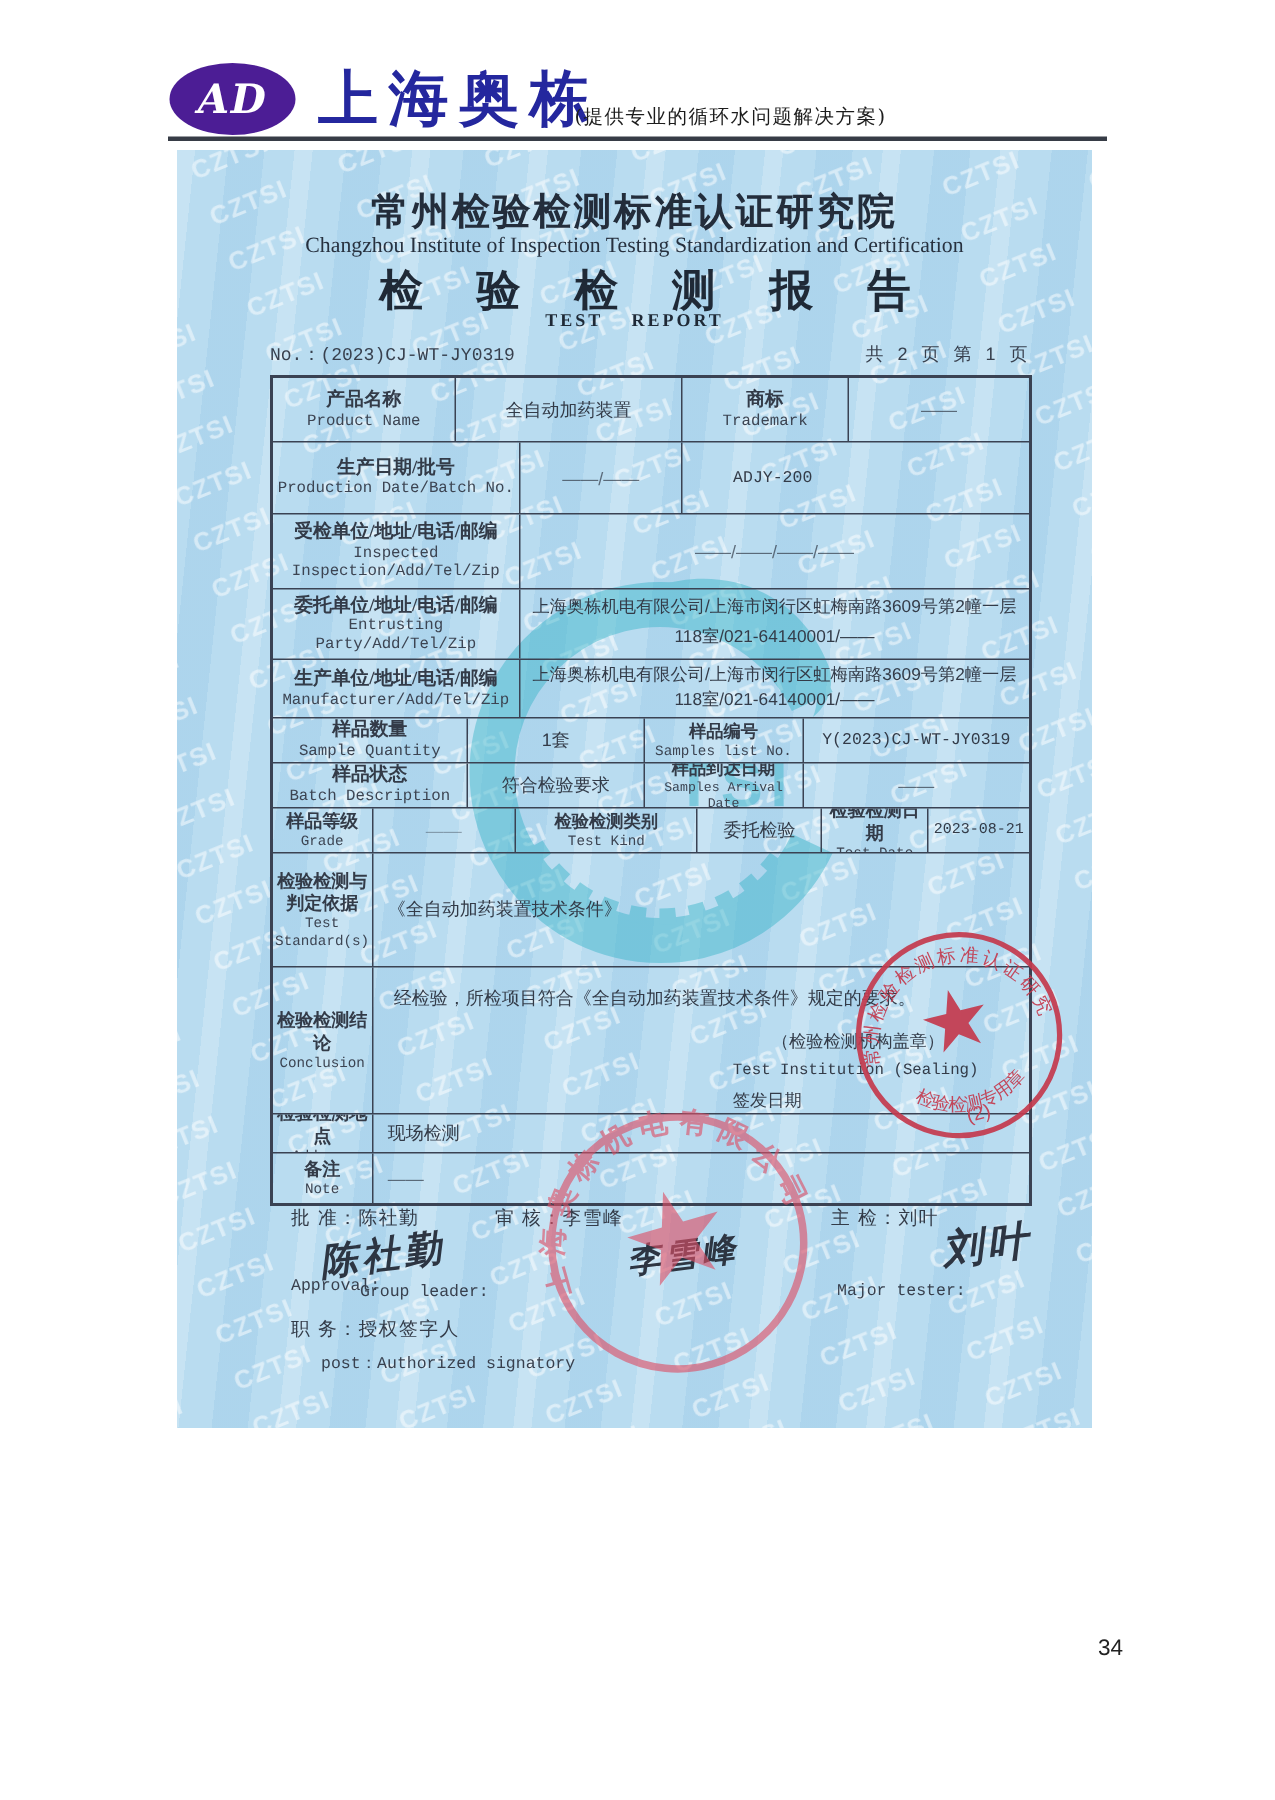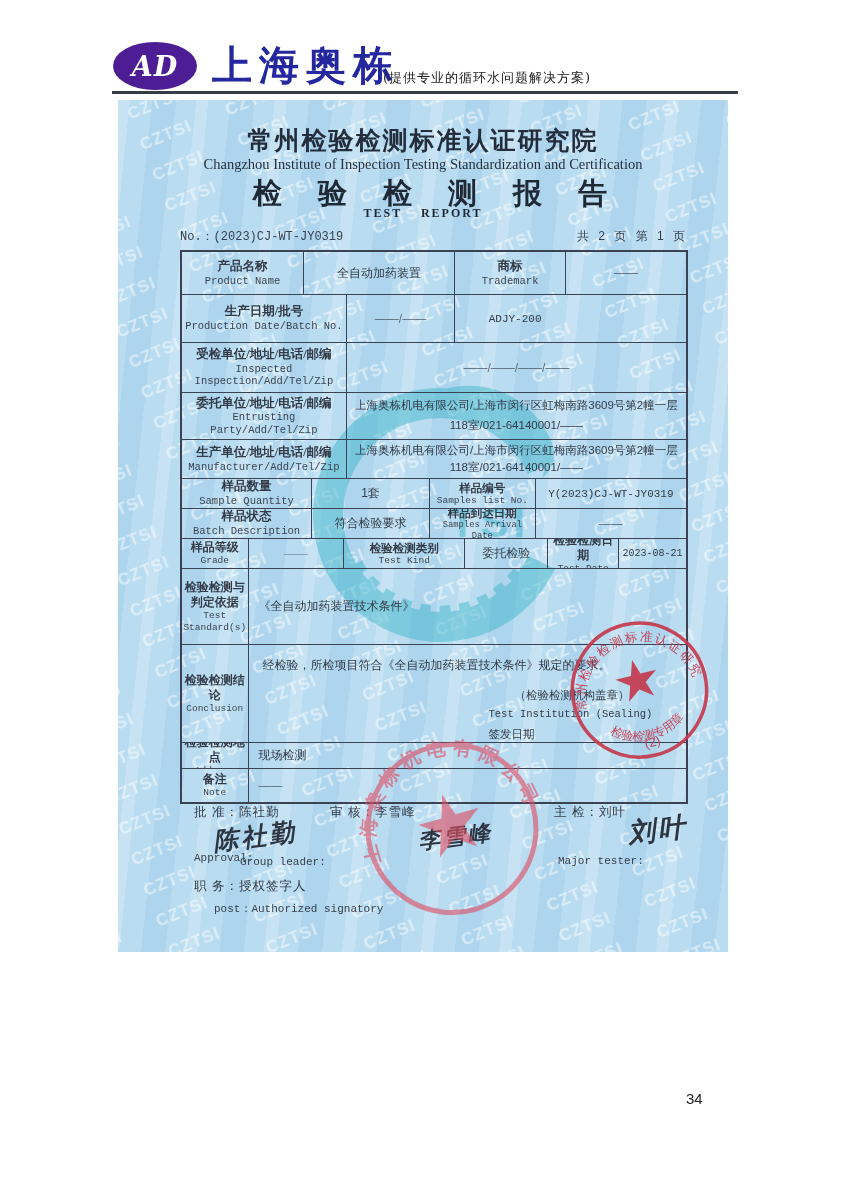--- a/index.html
+++ b/index.html
@@ -62,21 +62,21 @@
   .seal-date{font-size:11.5px;}
   
   .sig-label{position:absolute;font-size:12.5px;color:#333b48;letter-spacing:1px;}
   .sig-en{position:absolute;font-size:11px;font-family:"Liberation Mono",monospace;color:#38404e;}
   .sig-hand{position:absolute;font-family:"DejaVu Serif",serif;font-style:italic;font-weight:bold;
             font-size:25px;color:#2d3542;letter-spacing:3px;transform:rotate(-7deg);}
   
   .stamp{position:absolute;z-index:3;}
   .stamp-inst{left:447px;top:515px;transform:rotate(-14deg);opacity:.92;}
   .stamp-co{left:242px;top:636px;transform:rotate(-16deg);opacity:.62;}
-  .pageno{position:absolute;left:686px;top:1090px;font-size:15px;color:#222;}
+  .pageno{position:absolute;left:732px;top:1090px;font-size:15px;color:#222;}
 </style>
 </head>
 <body>
 
 <div class="page">
 
   <div class="logo-oval">
     <span>AD</span>
   </div>
   <div class="brand">上海奥栋</div>

